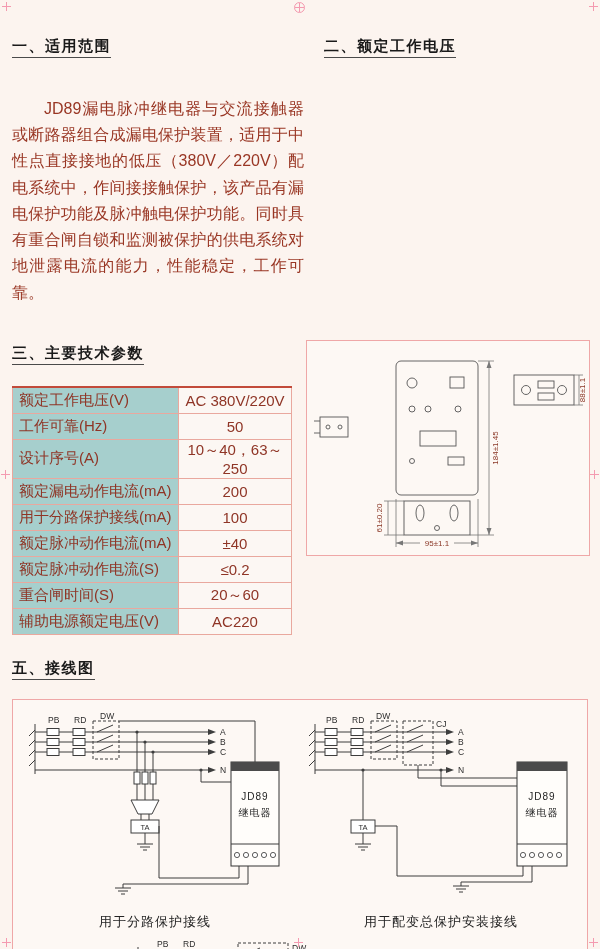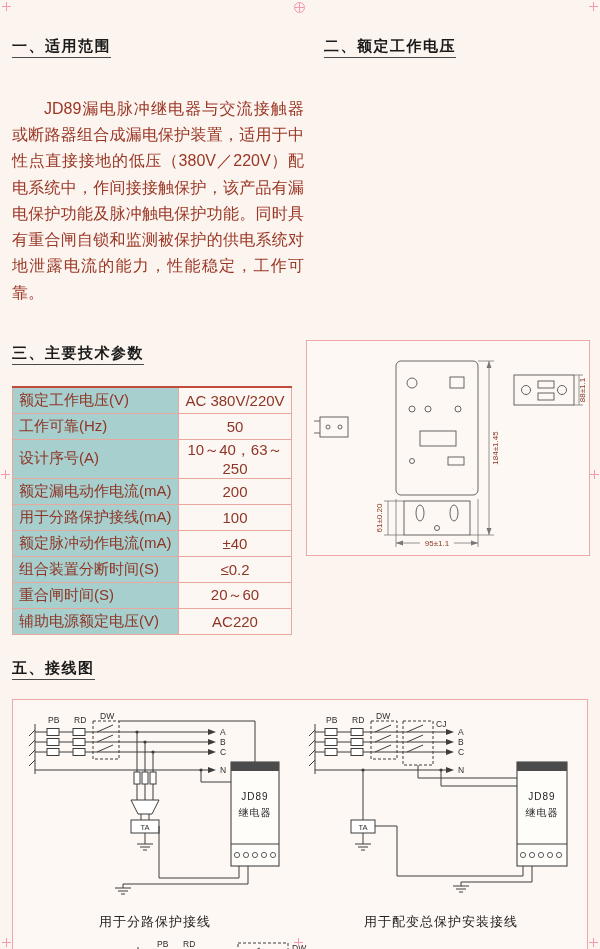--- a/index.html
+++ b/index.html
@@ -97,21 +97,21 @@
             </tr>
           <tr>
               <td class="param">用于分路保护接线(mA)</td>
               <td class="value">100</td>
             </tr>
           <tr>
               <td class="param">额定脉冲动作电流(mA)</td>
               <td class="value">±40</td>
             </tr>
           <tr>
-              <td class="param">组合装置分断时间(S)</td>
+              <td class="param">额定脉冲动作电流(S)</td>
               <td class="value">≤0.2</td>
             </tr>
           <tr>
               <td class="param">重合闸时间(S)</td>
               <td class="value">20～60</td>
             </tr>
           <tr>
               <td class="param">辅助电源额定电压(V)</td>
               <td class="value">AC220</td>
             </tr>

